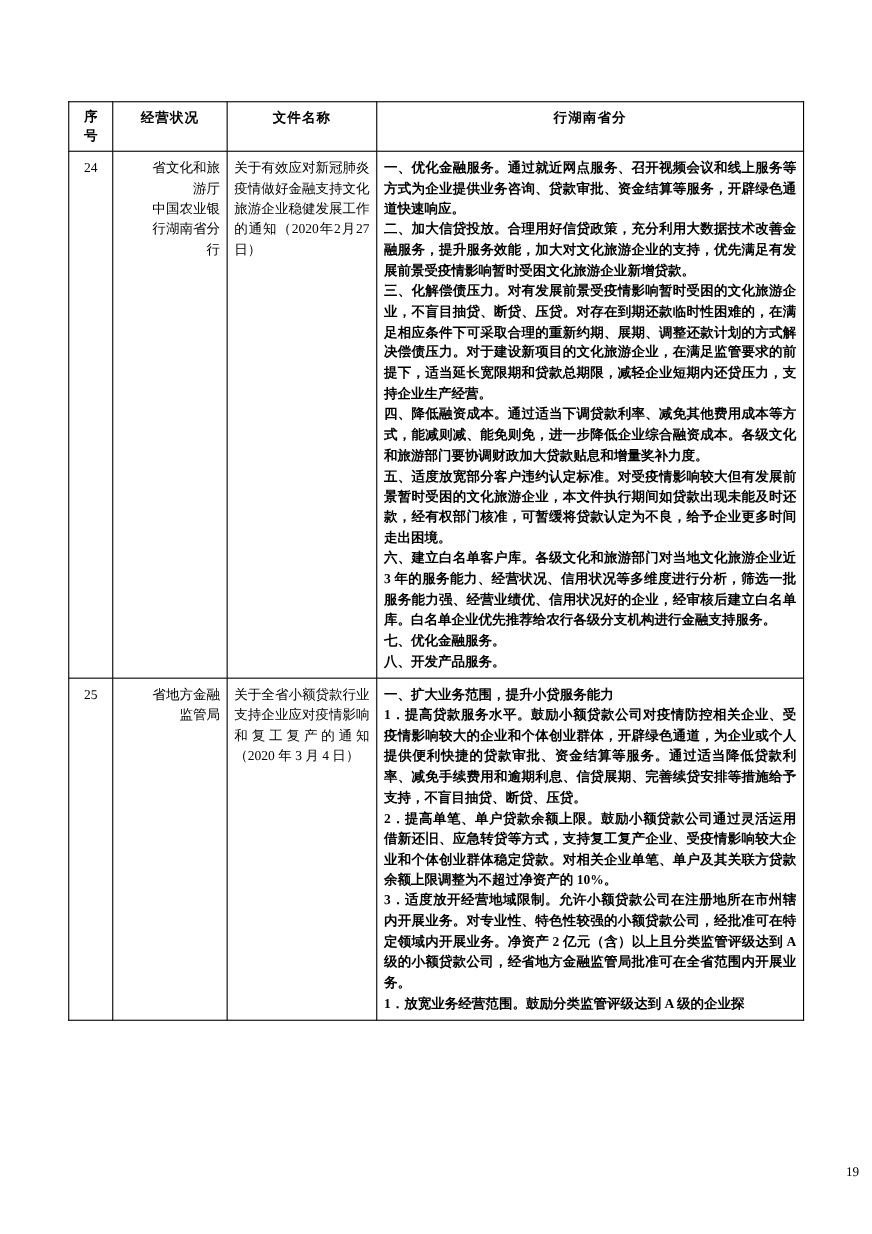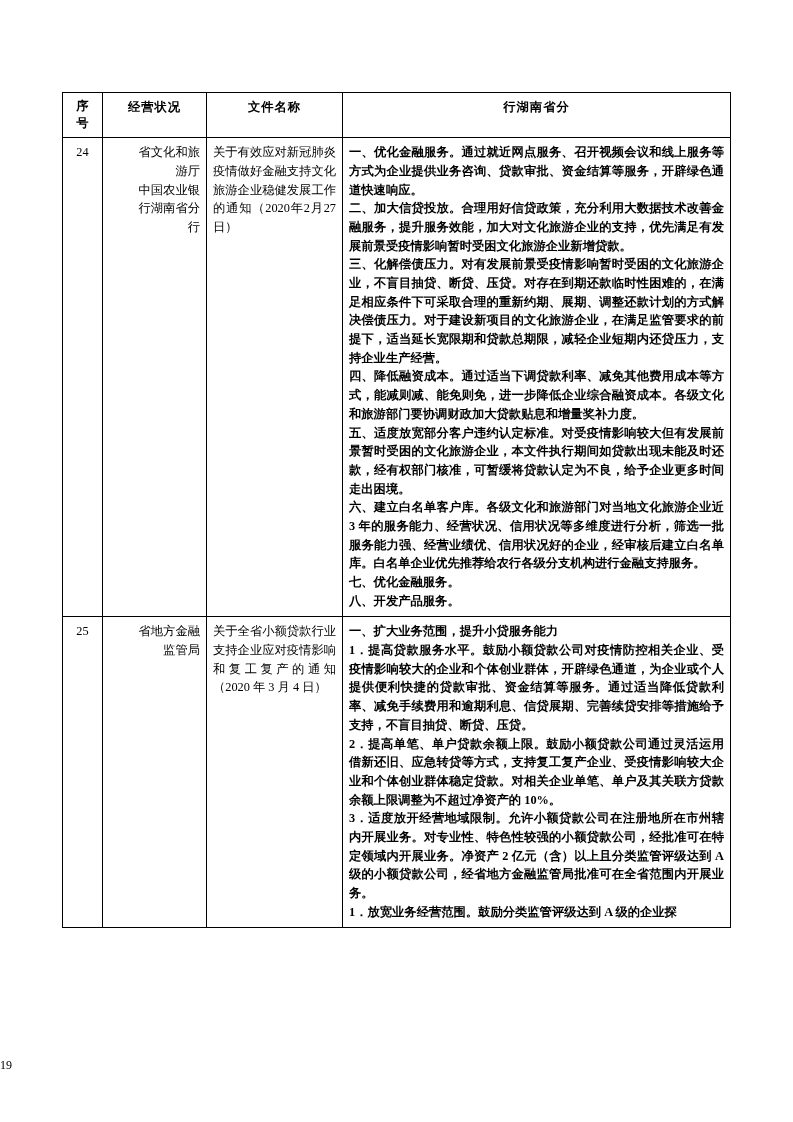--- a/index.html
+++ b/index.html
@@ -92,23 +92,23 @@
     text-indent: 0;
     text-align: justify;
     text-align-last: left;
   }
   .cell-content p.ind {
     text-indent: 0;
   }
   .page-number {
     position: absolute;
     left: 0;
-    right: 0;
+    right: 12px;
     top: 1058px;
-    text-align: left;
+    text-align: right;
     font-size: 12px;
     color: #000;
     font-family: "Liberation Serif", serif;
   }
 </style>
 </head>
 <body>
 
 <div class="page">
   <div class="doc-body">

